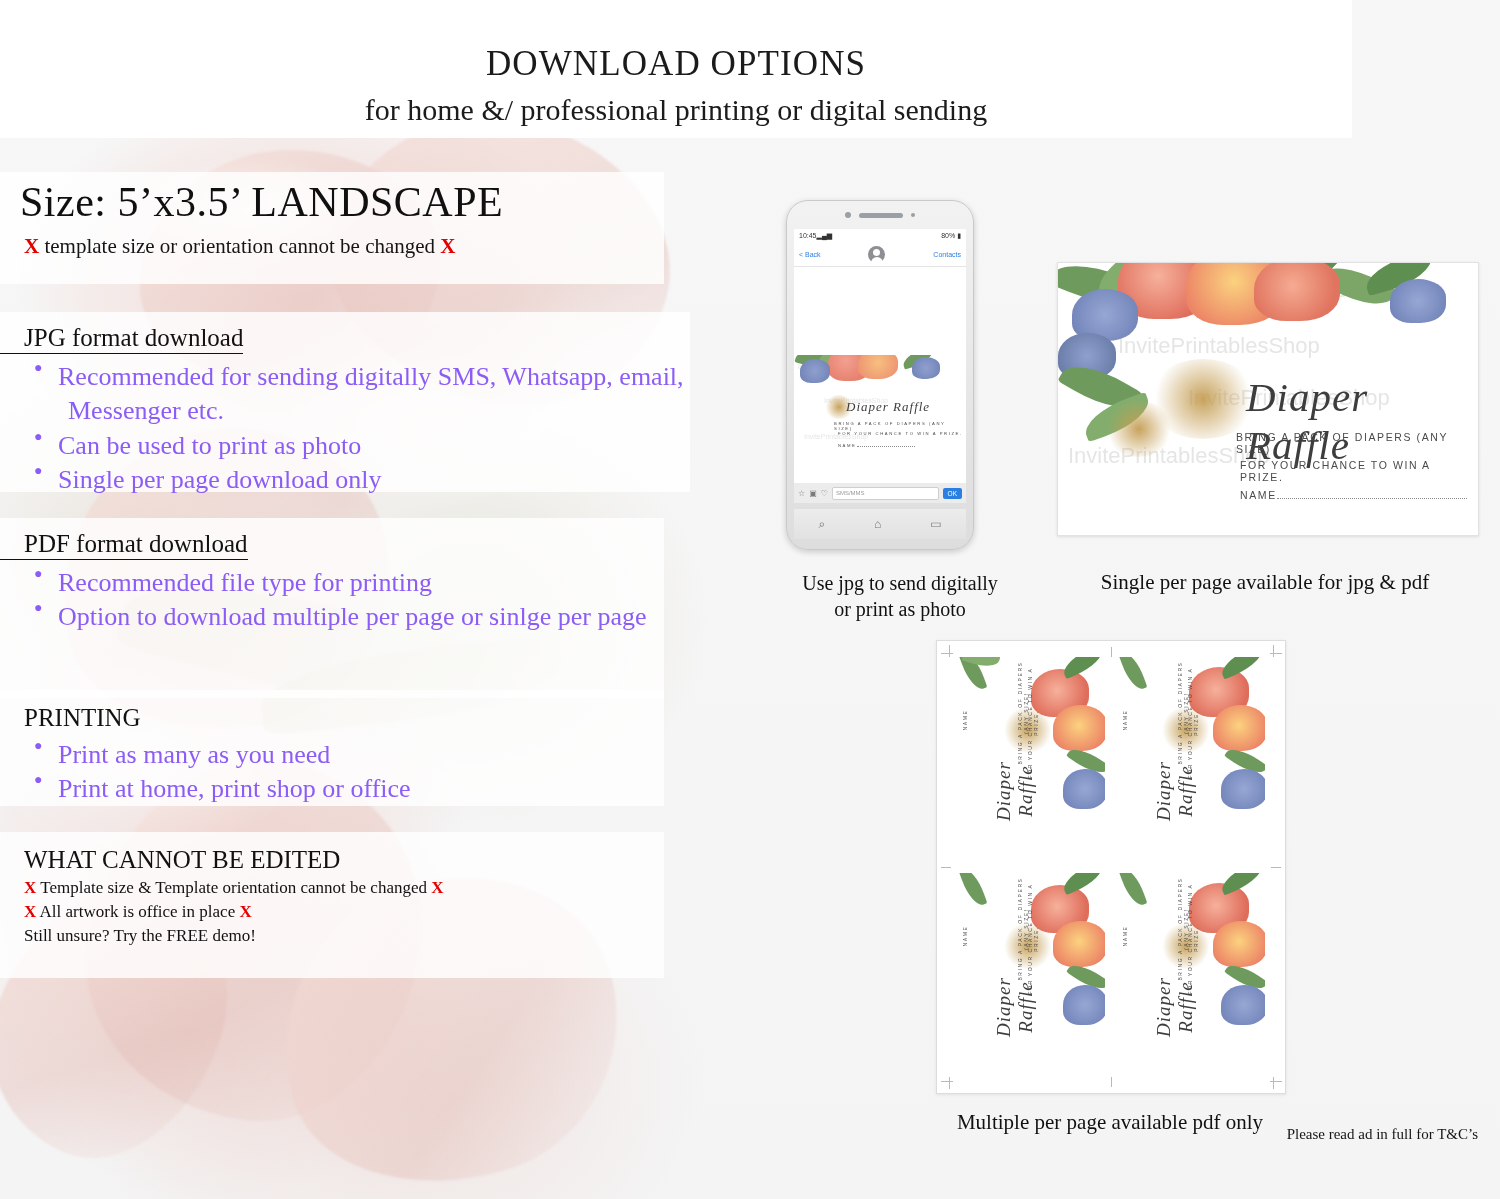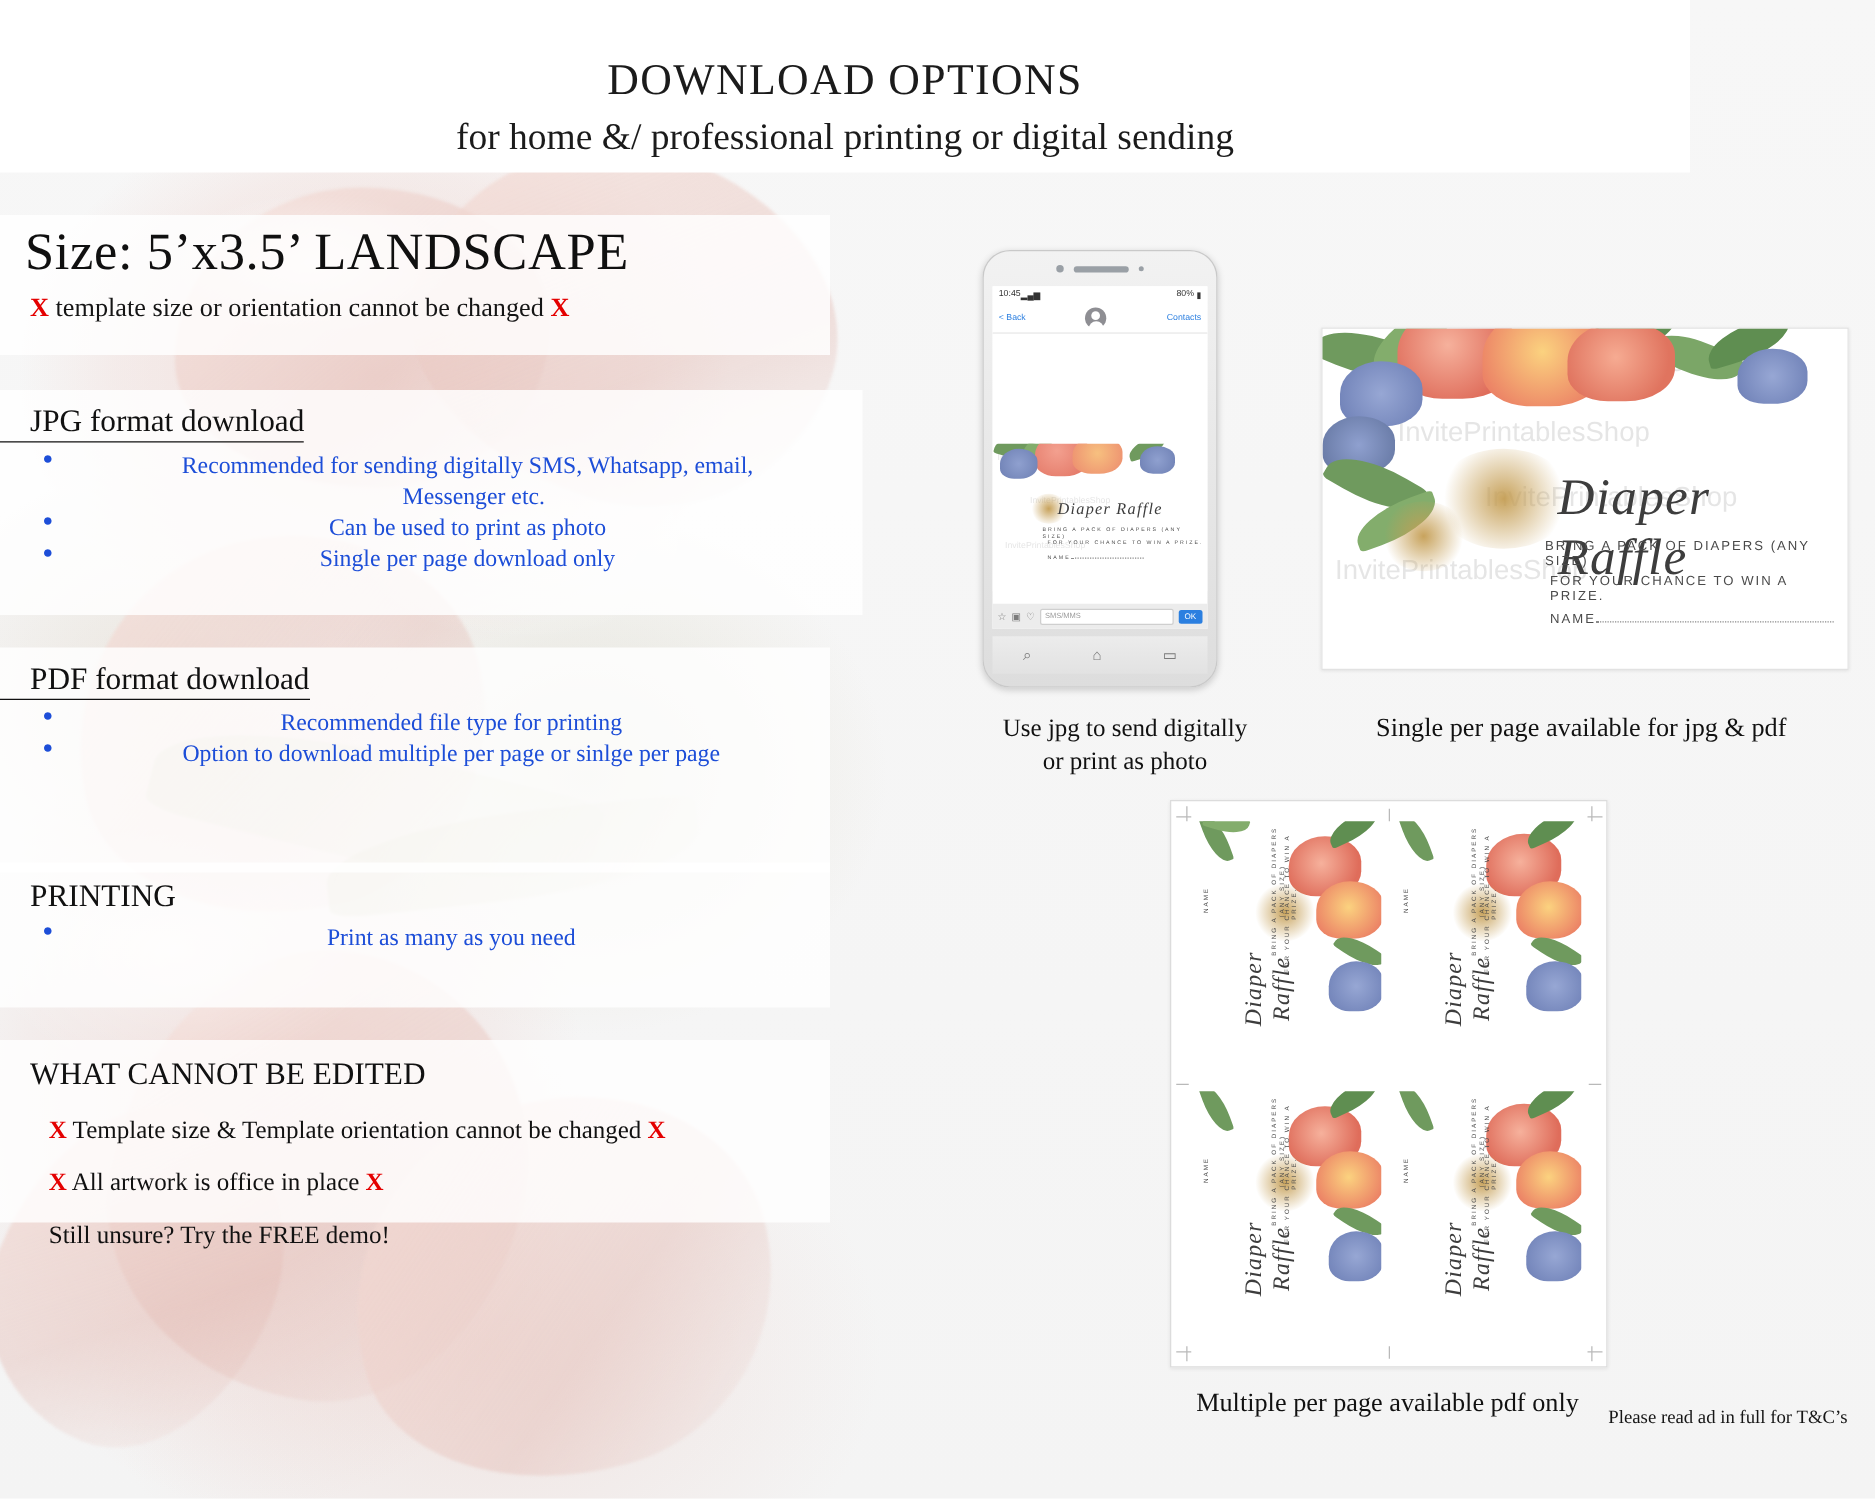--- a/index.html
+++ b/index.html
@@ -114,40 +114,39 @@
   }
   .sec-head.u { border-bottom: 1px solid #111; padding-bottom: 1px; }
   .sec-head.plain { padding-top: 14px; }
 
   ul.bul {
     margin: 6px 0 0 0;
     padding: 0 0 0 56px;
     list-style: none;
   }
   ul.bul li {
-    font-size: 19px;
+    font-size: 26px;
     line-height: 1.32;
-    color: #1d4ed8;
+    color: #8b5cf6;
     position: relative;
     padding-left: 2px;
-    text-align: center;
   }
   ul.bul li::before {
     content: "\25CF";
     position: absolute;
     left: -22px;
     top: -1px;
     font-size: 14px;
   }
   ul.bul li .cont { display: block; padding-left: 10px; }
 
   .cannot-line {
-    margin: 15px;
+    margin: 0;
     padding: 4px 0 0 24px;
-    font-size: 20px;
+    font-size: 17px;
     color: #111;
   }
 
   
   .phone-wrap { position: absolute; left: 786px; top: 200px; z-index: 3; }
   .phone {
     width: 186px;
     height: 348px;
     border-radius: 22px;
     background: linear-gradient(180deg,#f2f2f2,#dddddd);
@@ -415,20 +414,21 @@
   <ul class="bul">
     <li>Recommended file type for printing</li>
     <li>Option to download multiple per page or sinlge per page</li>
   </ul>
 </div>
 
 <div class="panel print-panel">
   <span class="sec-head plain">PRINTING</span>
   <ul class="bul">
     <li>Print as many as you need</li>
+    <li>Print at home, print shop or office</li>
   </ul>
 </div>
 
 <div class="panel cannot-panel">
   <span class="sec-head plain">WHAT CANNOT BE EDITED</span>
   <p class="cannot-line">
     <span class="x">X</span>
     <span>Template size &amp; Template orientation cannot be changed</span>
     <span class="x">X</span>
   </p>

